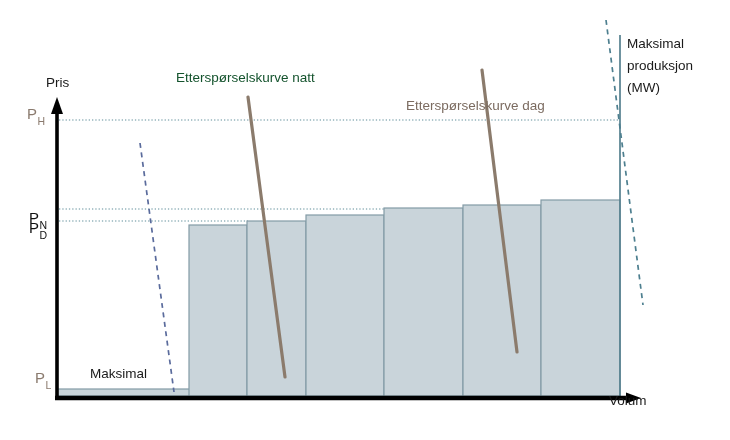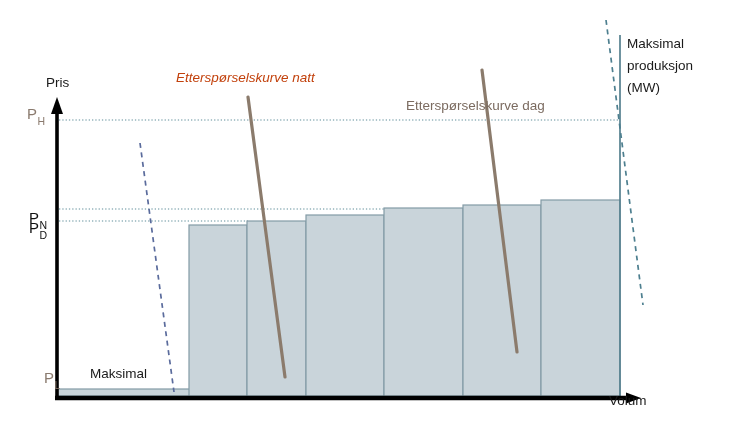--- a/index.html
+++ b/index.html
@@ -11,21 +11,21 @@
   .lbl{position:absolute;color:#1a1a1a;font-size:13.5px;white-space:nowrap;}
   .multiline{white-space:pre-line;}
   .curve-lbl{font-size:13.5px;}
   .plabel{position:absolute;font-size:15px;color:#111111;}
   .plabel sub{font-size:10.5px;position:relative;top:2px;left:0.5px;}
   #pris-lbl{left:46px;top:75px;}
   #volum-lbl{left:609px;top:393px;}
   #ph-lbl{left:27px;top:105px;}
   #pd-lbl{left:29px;top:192px;margin-top:27px;}
   #pn-lbl{left:29px;top:209px;}
-  #pl-lbl{left:35px;top:369px;margin-left:9px;}
+  #pl-lbl{left:35px;top:369px;}
   #natt-lbl{left:176px;top:70px;}
   #dag-lbl{left:406px;top:50px;margin-top:48px;}
   #maks-lbl{left:627px;top:33px;line-height:22px;}
   #elvekraft-lbl{left:90px;top:366px;}
   #water-box{
     position:absolute;left:317px;top:325px;width:164px;height:55px;
     display:flex;align-items:center;justify-content:center;text-align:center;
     font-size:13.5px;line-height:23px;white-space:pre-wrap;
   }
 </style>
@@ -56,19 +56,19 @@
     </svg>
 
   <div class="lbl" id="pris-lbl">Pris</div>
   <div class="lbl" id="volum-lbl">Volum</div>
 
   <div class="plabel accent" id="ph-lbl" style="color: rgb(138, 122, 110);"><span>P</span><sub>H</sub></div>
   <div class="plabel" id="pd-lbl"><span>P</span><sub>D</sub></div>
   <div class="plabel" id="pn-lbl"><span>P</span><sub>N</sub></div>
   <div class="plabel accent" id="pl-lbl" style="color: rgb(138, 122, 110);"><span>P</span><sub>L</sub></div>
 
-  <div class="lbl curve-lbl" id="natt-lbl" style="color: #c2410c; font-style: italic;">Etterspørselskurve natt</div>
+  <div class="lbl curve-lbl" id="natt-lbl" style="color: #14532d;">Etterspørselskurve natt</div>
   <div class="lbl curve-lbl" id="dag-lbl" style="color: rgb(123, 107, 96);">Etterspørselskurve dag</div>
   <div class="lbl multiline" id="maks-lbl">Maksimal
 produksjon
 (MW)</div>
   <div class="lbl" id="elvekraft-lbl">Maksimal</div>
 </div>
 
 </body></html>

